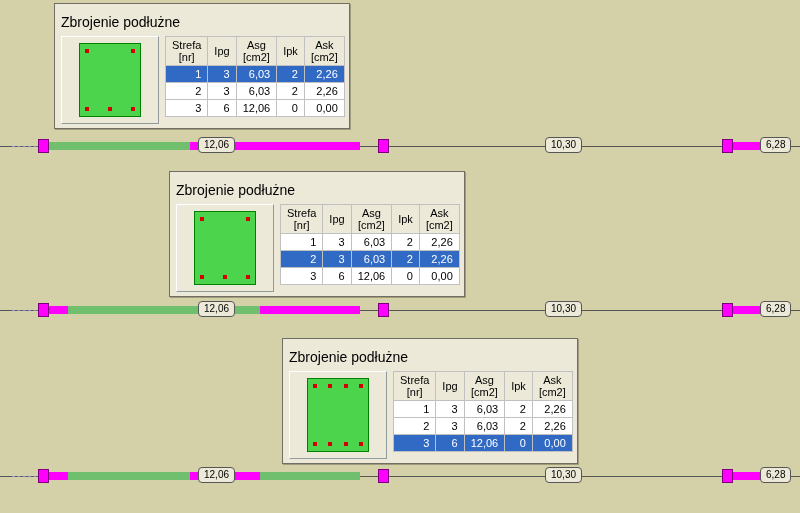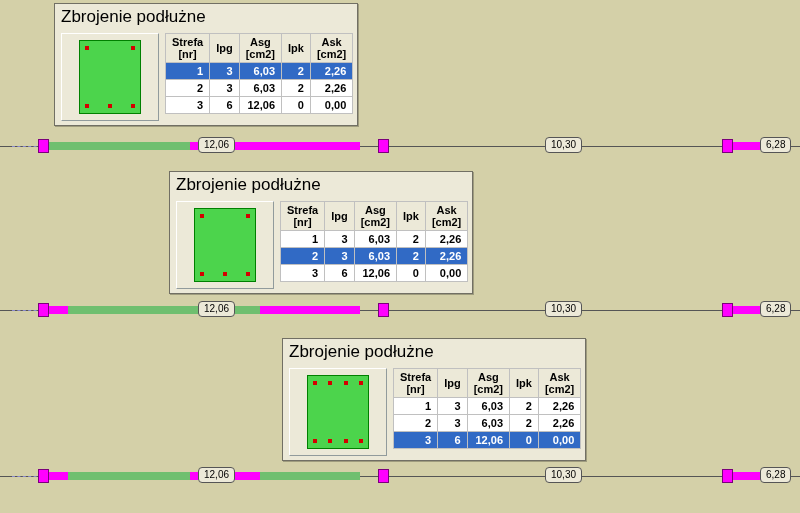--- a/index.html
+++ b/index.html
@@ -1,24 +1,24 @@
 <!DOCTYPE html>
 <html><head>
 <meta charset="utf-8">
 <style>
   html,body{margin:0;padding:0;background:#d4d0a8;font-family:"Tahoma",sans-serif;font-size:11px;color:#000;}
   .canvas{position:relative;width:800px;height:513px;overflow:hidden;}
   .panel{position:absolute;background:#ece9d8;border:1px solid #716f64;box-shadow:1px 1px 0 rgba(0,0,0,.25);}
-  .panel .title{padding:3px 6px 4px 6px;font-size:17px;}
+  .panel .title{padding:10px 6px 4px 6px;font-size:14px;}
   .panel .body{display:flex;align-items:flex-start;}
   .section-panel{background:#ece9d8;border:1px solid #919b9c;margin:2px 4px 4px 6px;padding:4px;width:98px;height:88px;box-sizing:border-box;display:flex;align-items:center;justify-content:center;border-top:1px solid #fff;border-left:1px solid #fff;}
   .sect{position:relative;width:60px;height:72px;background:#4cd44c;border:1px solid #008000;}
   .bar{position:absolute;width:4px;height:4px;background:#d40000;}
   table.tbl{border-collapse:collapse;background:#fff;margin:2px 4px 4px 2px;}
-  table.tbl th,table.tbl td{border:1px solid #c0c0c0;padding:2px 6px;text-align:right;font-weight:bold;white-space:nowrap;margin-left:28px;}
+  table.tbl th,table.tbl td{border:1px solid #c0c0c0;padding:2px 6px;text-align:right;font-weight:normal;white-space:nowrap;margin-left:28px;}
   table.tbl th{background:#ece9d8;text-align:center;line-height:1.1;}
   table.tbl tr.sel td{background:#316ac5;color:#fff;}
   .beam{position:absolute;left:0;width:800px;height:14px;}
   .axis{position:absolute;left:0;right:0;top:6px;border-top:1px solid #555;}
   .seg{position:absolute;top:2px;height:8px;}
   .magenta{background:#ff00ff;}
   .green{background:#6fbf6f;}
   .support{position:absolute;top:-1px;width:11px;height:14px;background:#ff00ff;border:1px solid #7a007a;box-sizing:border-box;}
   .node{position:absolute;top:0;width:8px;height:12px;background:#ff0000;}
   .tag{position:absolute;top:-3px;background:#ece9d8;border:1px solid #555;border-radius:4px;padding:0 5px;font-size:10px;line-height:14px;}

